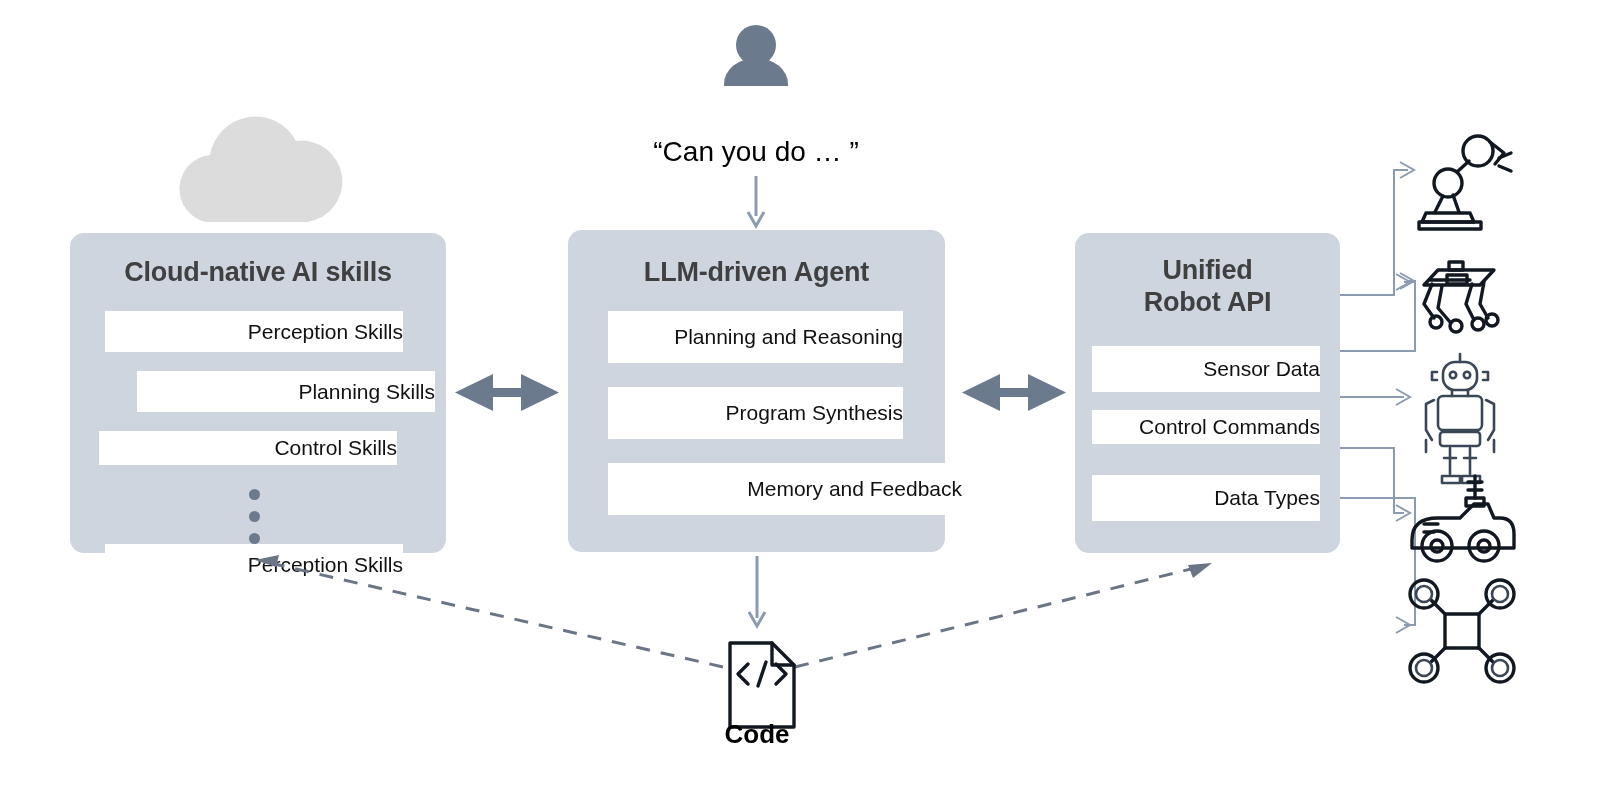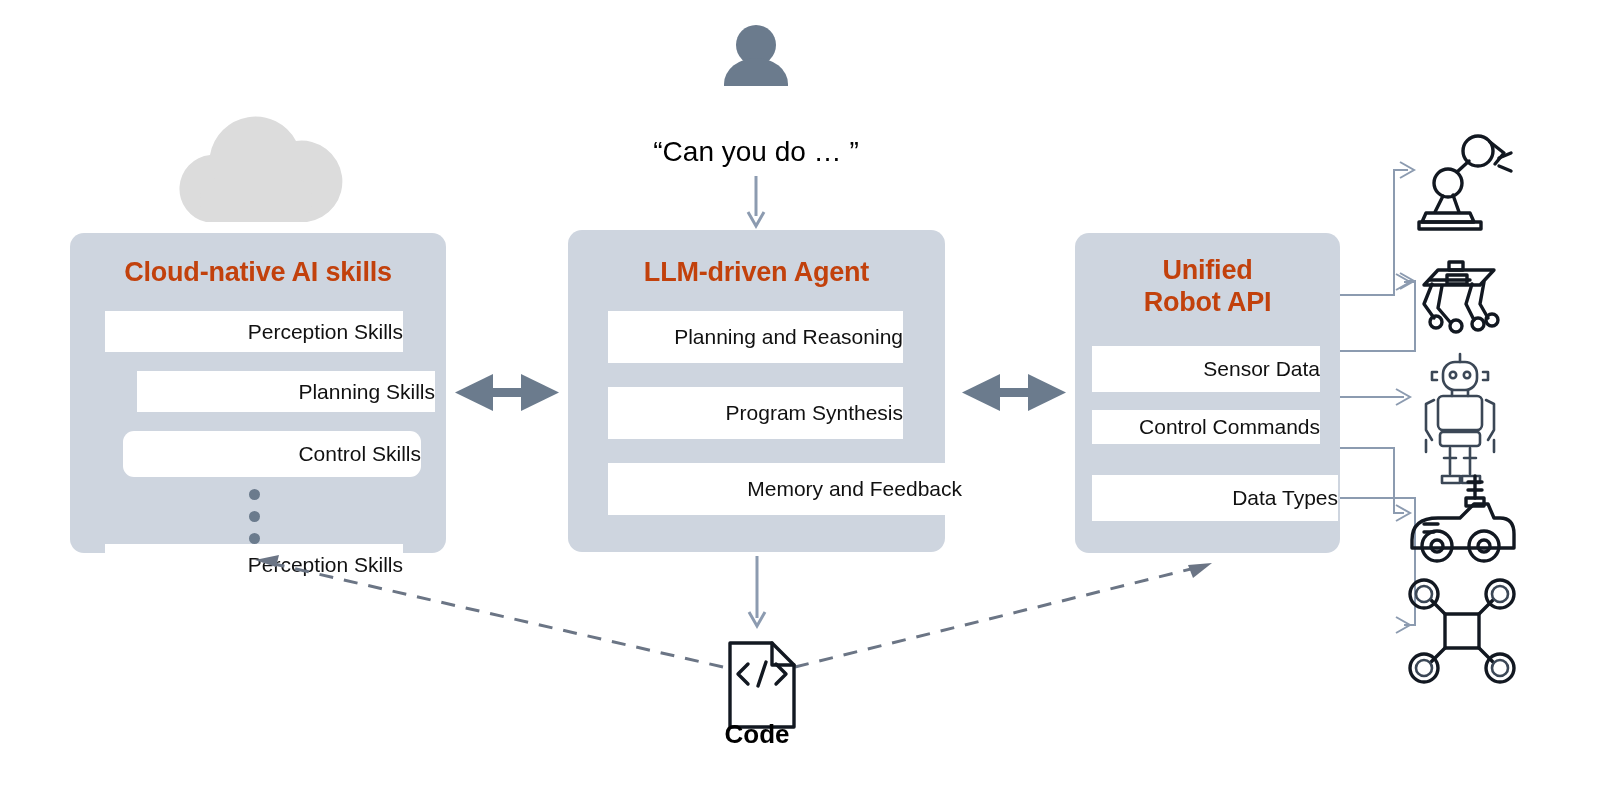--- a/index.html
+++ b/index.html
@@ -1,20 +1,20 @@
 <!DOCTYPE html>
 <html><head>
 <meta charset="utf-8">
 <style>
   html,body{margin:0;padding:0;background:#ffffff;}
   body{width:1600px;height:790px;overflow:hidden;font-family:"Liberation Sans",sans-serif;color:#000;}
   #stage{position:relative;width:1600px;height:790px;}
 
   .panel{position:absolute;background:#ced5df;border-radius:14px;}
-  .panel-title{position:absolute;width:100%;text-align:center;font-weight:bold;color:#c2410c;line-height:1.18;letter-spacing:-0.2px;}
+  .panel-title{position:absolute;width:100%;text-align:center;font-weight:bold;color:#404040;line-height:1.18;letter-spacing:-0.2px;}
   .subbox{position:absolute;background:#ffffff;display:flex;align-items:center;justify-content:flex-end;}
   .subbox span{font-size:21px;color:#111;white-space:nowrap;}
 
   .dot{position:absolute;width:11px;height:11px;border-radius:50%;background:#6b7b8d;}
 
   .label-bold{position:absolute;font-weight:bold;text-align:center;}
   .label-plain{position:absolute;text-align:center;}
 
   svg.overlay{position:absolute;left:0;top:0;width:1600px;height:790px;pointer-events:none;}
   .ln{stroke:#8c9bb0;stroke-width:2;fill:none;}
@@ -49,21 +49,21 @@
     </div>
 
   </div>
 
   <div class="subbox" style="left:105px;top:311px;width:298px;height:41px;">
     <span>Perception Skills</span>
   </div>
   <div class="subbox" style="left:105px;top:371px;width:298px;height:41px;margin-left:32px;">
     <span>Planning Skills</span>
   </div>
-  <div class="subbox" style="left:123px;top:431px;width:298px;height:46px;border-radius:11px;">
+  <div class="subbox" style="left:99px;top:431px;width:298px;height:34px;">
     <span>Control Skills</span>
   </div>
   <div class="dot" style="left:249px;top:489px;"></div>
   <div class="dot" style="left:249px;top:511px;"></div>
   <div class="dot" style="left:249px;top:533px;"></div>
 
   <div class="panel" style="left:568px;top:230px;width:377px;height:322px;">
     <div class="panel-title" style="top:27px;font-size:27px;">LLM-driven Agent</div>
   </div>
   <div class="subbox" style="left:608px;top:311px;width:295px;height:52px;">
@@ -81,21 +81,21 @@
       <div>Unified</div>
       <div>Robot API</div>
     </div>
   </div>
   <div class="subbox" style="left:1092px;top:346px;width:228px;height:46px;">
     <span>Sensor Data</span>
   </div>
   <div class="subbox" style="left:1092px;top:410px;width:228px;height:34px;">
     <span>Control Commands</span>
   </div>
-  <div class="subbox" style="left:1092px;top:475px;width:228px;height:46px;padding-left:18px;">
+  <div class="subbox" style="left:1092px;top:475px;width:228px;height:46px;">
     <span>Data Types</span>
   </div>
 
   <svg class="overlay">
 
     <g>
       <line x1="756" y1="176" x2="756" y2="216" stroke="#8c9bb0" stroke-width="3"></line>
       <path d="M748 212 l8 14 l8 -14" fill="none" stroke="#8c9bb0" stroke-width="3"></path>
     </g>
 

